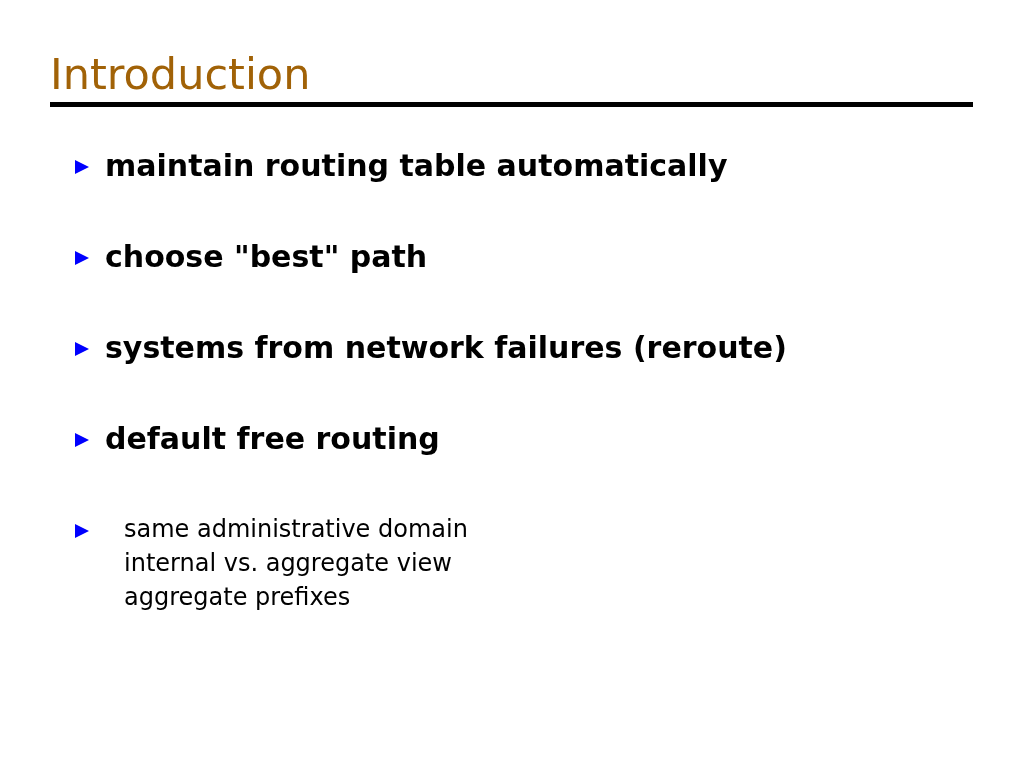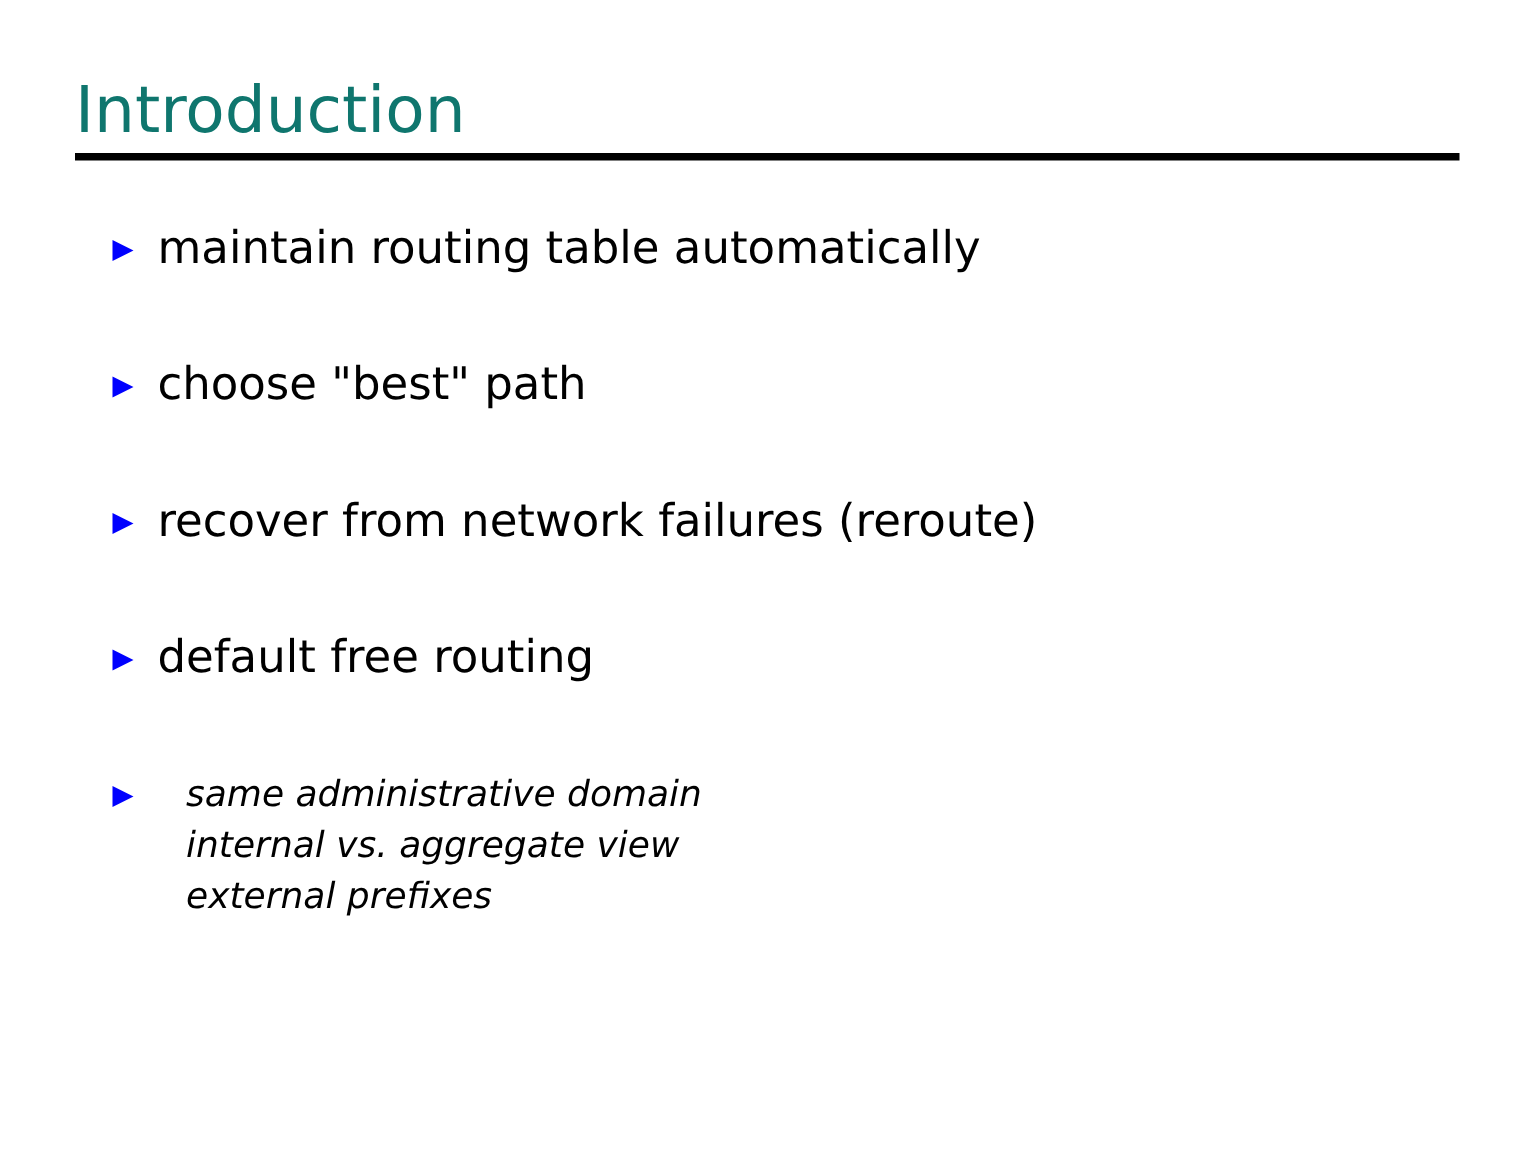--- a/index.html
+++ b/index.html
@@ -25,21 +25,21 @@
   
   .title-block {
     position: absolute;
     left: 50px;
     top: 48px;
     width: 924px;
   }
   .slide-title {
     font-size: 43px;
     line-height: 52px;
-    color: #0f766e;
+    color: #a16207;
     font-weight: normal;
     letter-spacing: 0px;
     white-space: nowrap;
   }
   .title-rule {
     position: absolute;
     left: 50px;
     top: 102px;
     width: 923px;
     height: 5px;
@@ -71,31 +71,31 @@
   }
   .tri-marker svg {
     display: block;
   }
 
   .bullet-text {
     font-size: 30px;
     line-height: 40px;
     color: #000000;
     white-space: nowrap;
+    font-weight: bold;
   }
 
   
   .sub-list {
     margin-top: 2px;
   }
   .sub-row {
     display: flex;
     align-items: center;
     height: 34px;
-    font-style: italic;
   }
   .dot-marker {
     flex: 0 0 auto;
     width: 19px;
     padding-top: 14px;
     line-height: 0;
   }
   .dot {
     width: 7px;
     height: 7px;
@@ -138,21 +138,21 @@
       </span>
       <span class="bullet-text">choose "best" path</span>
     </div>
 
     <div class="bullet-row">
       <span class="tri-marker">
         <svg width="16" height="16" viewBox="0 0 16 16">
             <polygon points="1,1 15,8 1,15" fill="#0000ff"></polygon>
           </svg>
       </span>
-      <span class="bullet-text">recover from network failures (reroute)</span>
+      <span class="bullet-text">systems from network failures (reroute)</span>
     </div>
 
     <div class="bullet-row">
       <span class="tri-marker">
         <svg width="16" height="16" viewBox="0 0 16 16">
             <polygon points="1,1 15,8 1,15" fill="#0000ff"></polygon>
           </svg>
       </span>
       <span class="bullet-text">default free routing</span>
     </div>
@@ -168,20 +168,20 @@
           <div class="sub-row">
             <span class="dot-marker"><span class="dot"></span></span>
             <span class="sub-text">same administrative domain</span>
           </div>
           <div class="sub-row">
             <span class="dot-marker"><span class="dot"></span></span>
             <span class="sub-text">internal vs. aggregate view</span>
           </div>
           <div class="sub-row">
             <span class="dot-marker"><span class="dot"></span></span>
-            <span class="sub-text">external prefixes</span>
+            <span class="sub-text">aggregate prefixes</span>
           </div>
         </div>
       </div>
     </div>
 
   </div>
 </div>
 
 </body></html>

